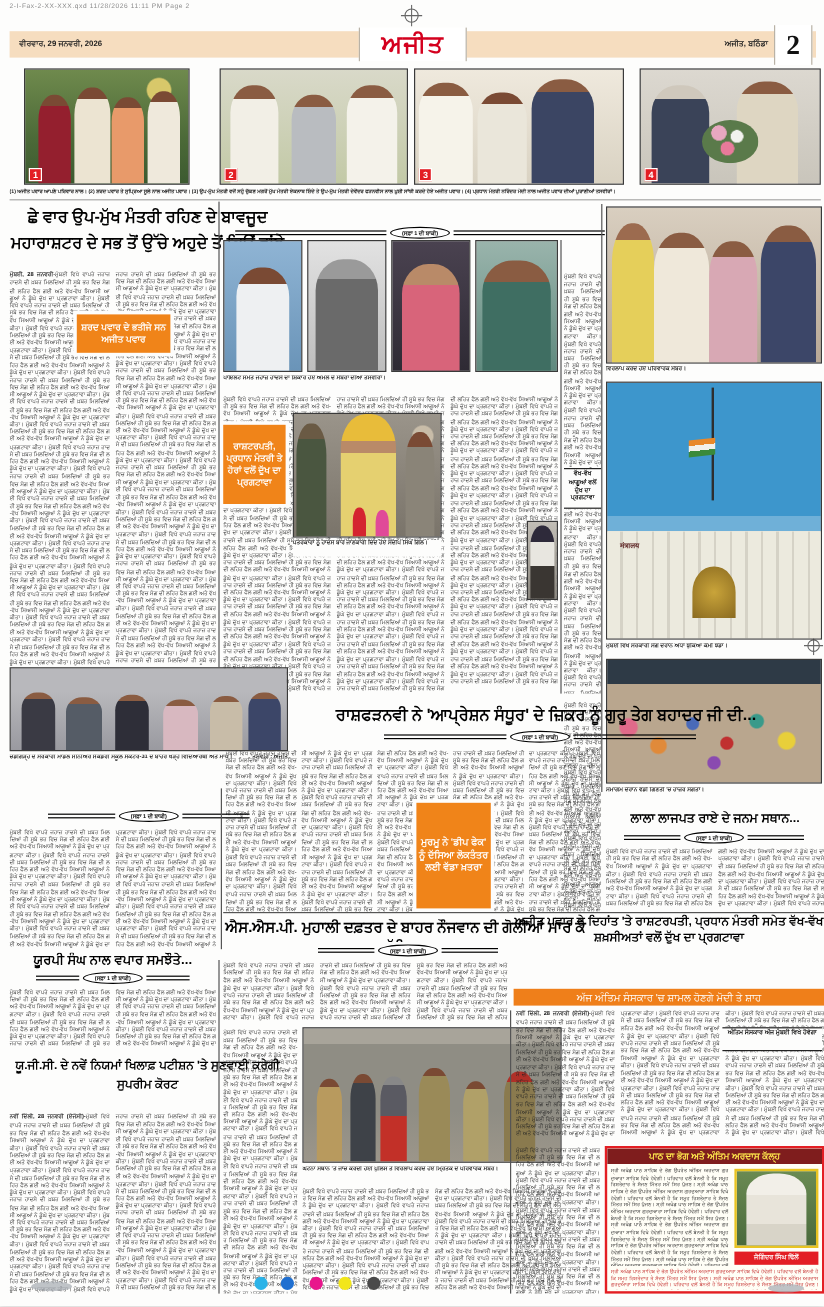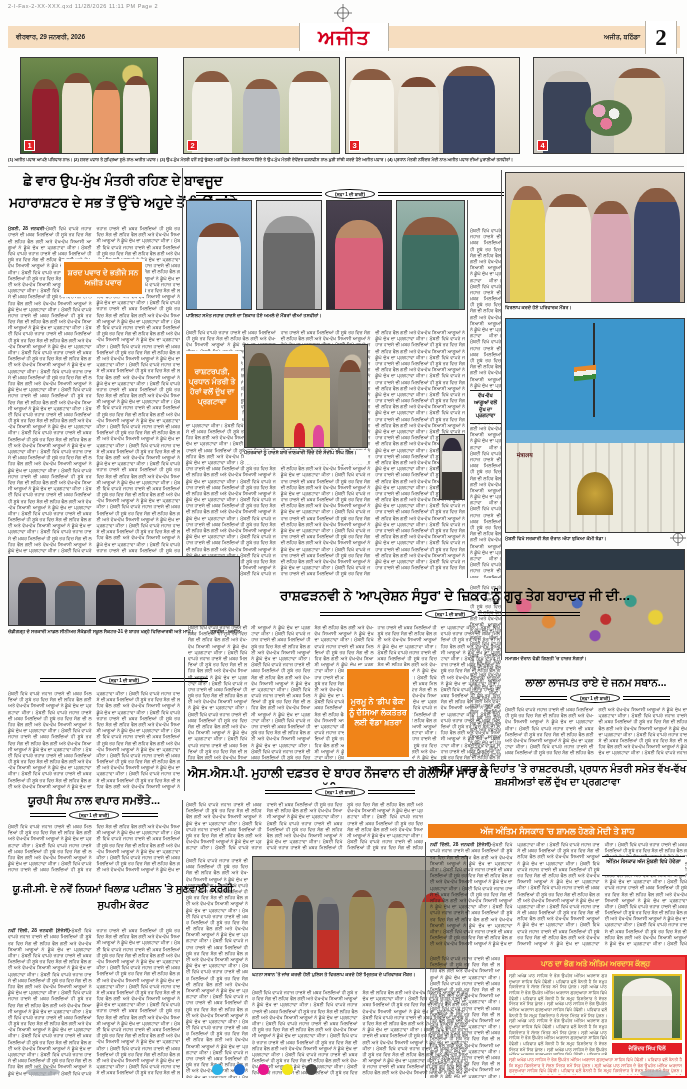--- a/index.html
+++ b/index.html
@@ -23,25 +23,25 @@
 .c3{column-count:3;column-gap:5px}
 .c5{column-count:5;column-gap:4px}
 .dl{font-weight:bold;font-size:4.8px}
 .obox{position:absolute;background:#f08419;color:#fff;font-weight:bold;text-align:center;display:flex;align-items:center;justify-content:center;line-height:1.35;box-shadow:0 0 0 3px #fdfdfc;padding:2px}
 .rule{display:flex;align-items:center;gap:3px}
 .ln{flex:1;height:4px;border-top:1.4px solid #000;border-bottom:1.4px solid #000}
 .bub{border:1px solid #000;border-radius:50%;background:#fff;font-size:4.6px;font-weight:bold;padding:1.5px 9px;white-space:nowrap;color:#000}
 .vr{position:absolute;width:0.8px;background:#555}
 .hr{position:absolute;height:0.8px;background:#555}
 .subh{position:absolute;background:#fdfdfc;border-top:1px solid #222;border-bottom:1px solid #222;font-size:5.2px;font-weight:bold;text-align:center;line-height:1.3;padding:1px;overflow:hidden}
-.orangeband{position:absolute;background:#ef7f1a;color:#fff;font-weight:bold;display:flex;align-items:center;justify-content:center;font-size:8.5px;overflow:hidden;white-space:nowrap}
+.orangeband{position:absolute;background:#ef7f1a;color:#fff;font-weight:normal;display:flex;align-items:center;justify-content:center;font-size:8.5px;overflow:hidden;white-space:nowrap}
 .dot{position:absolute;width:11px;height:11px;border-radius:50%}
 .smudge{position:absolute;background:#a9afb5;border-radius:50%;opacity:.75}
 .obit{position:absolute;border:2px solid #e31e24;background:#fffef6;overflow:hidden}
-.obit-title{background:#ef4444;color:#ffe94d;font-size:7.5px;font-weight:bold;text-align:center;height:13px;line-height:13px;overflow:hidden;white-space:nowrap}
+.obit-title{background:#7f1d1d;color:#ffe94d;font-size:7.5px;font-weight:bold;text-align:center;height:13px;line-height:13px;overflow:hidden;white-space:nowrap}
 .namelbl{position:absolute;background:#e31e24;color:#fff;font-size:5.4px;font-weight:bold;text-align:center;line-height:11px;height:11px;overflow:hidden;white-space:nowrap}
 </style>
 </head>
 <body>
 
 <div id="page">
 
   <div class="abs marker" style="left:8px;top:3px">2-I-Fax-2-XX-XXX.qxd  11/28/2026  11:11 PM  Page 2</div>
   <div class="abs" style="left:334px;top:4px">
     <svg width="18" height="18">

